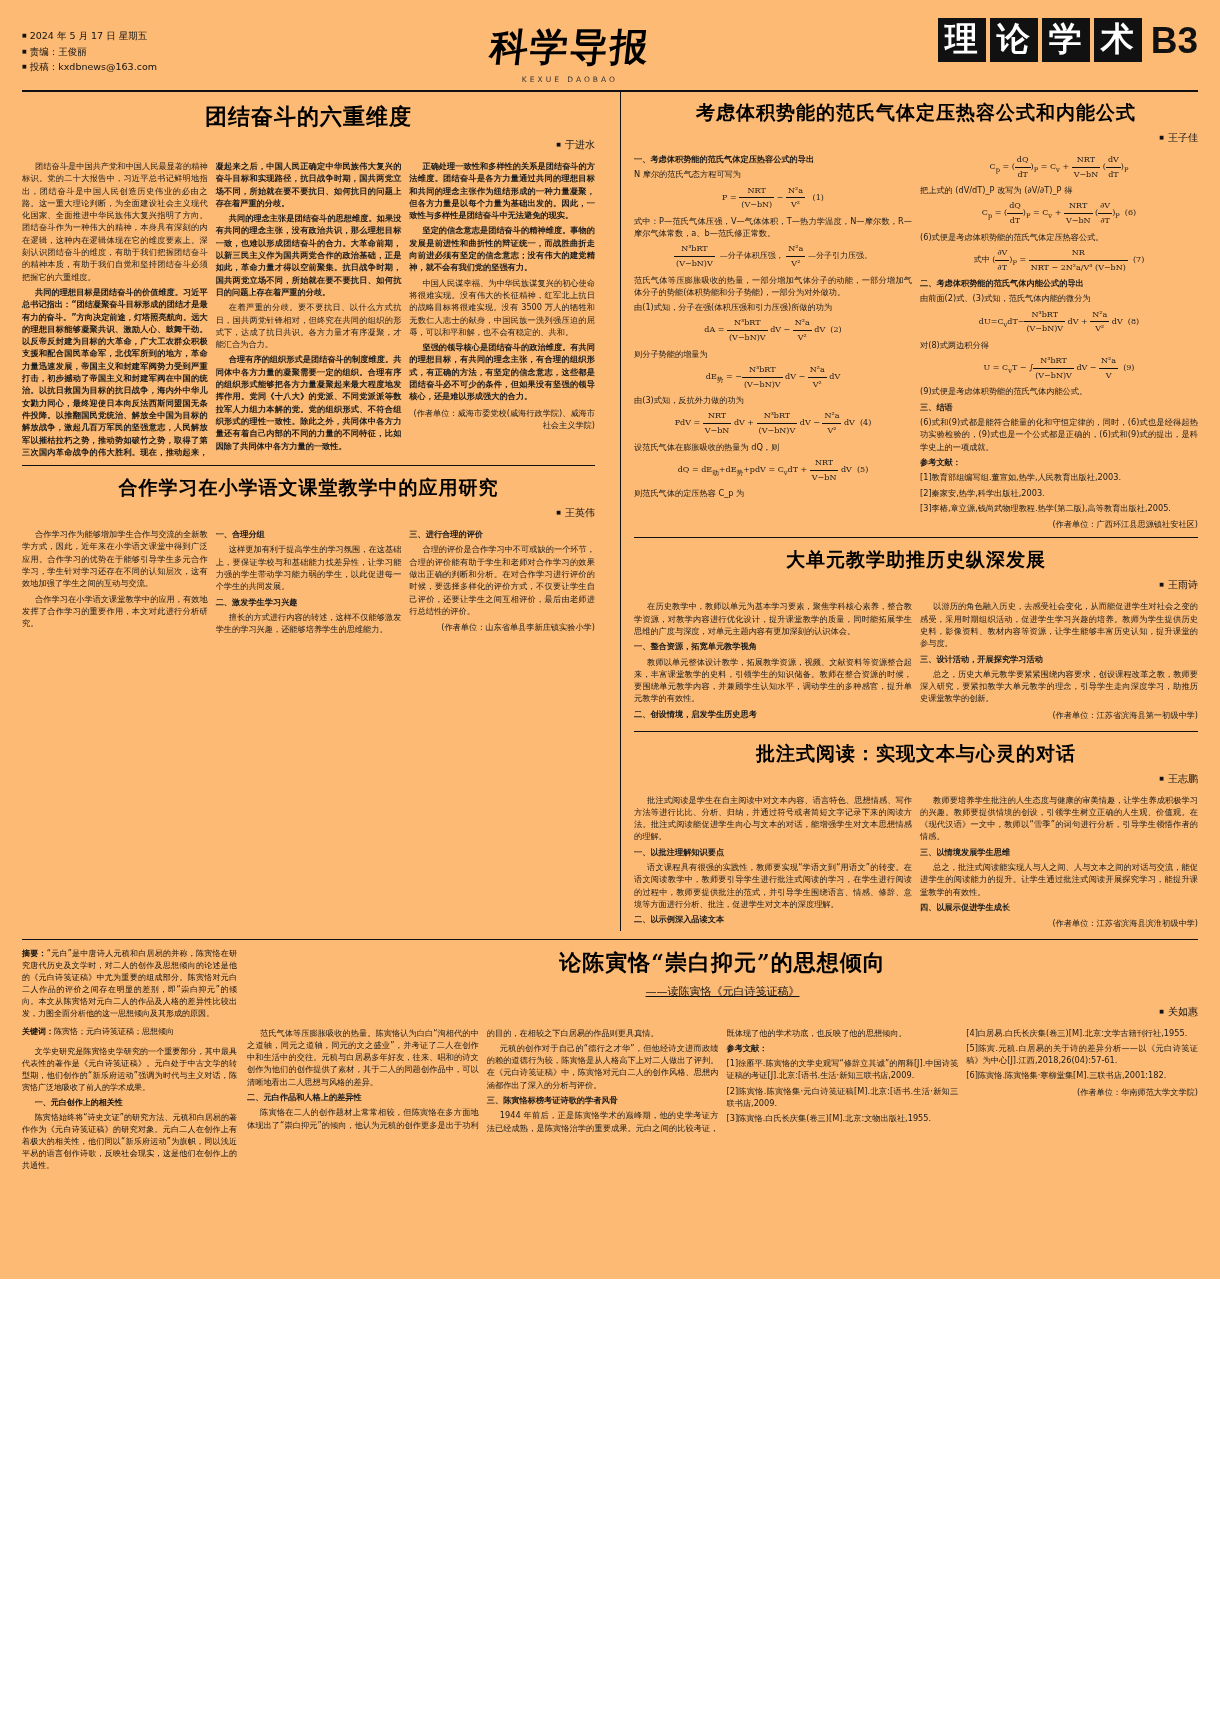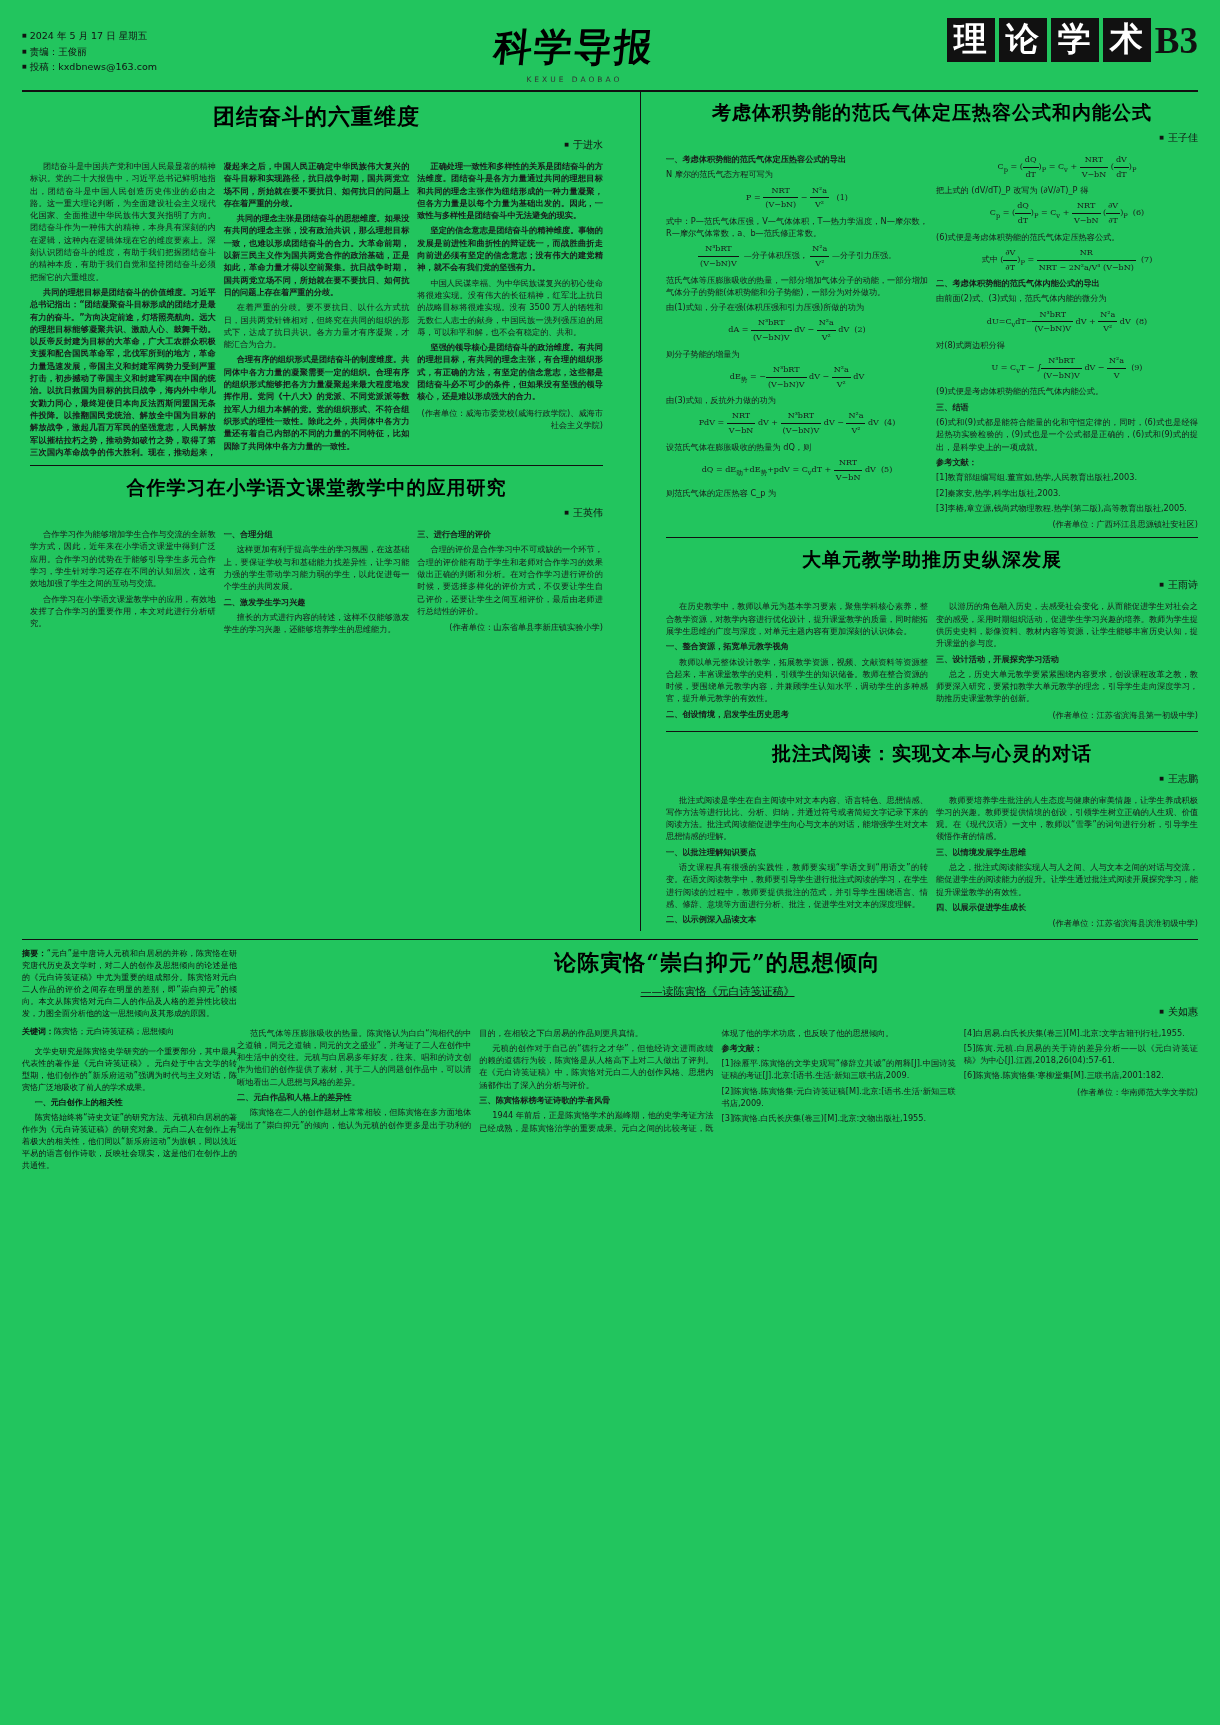--- a/index.html
+++ b/index.html
@@ -5,24 +5,24 @@
   html, body { margin:0; padding:0; }
   body {
     width:1220px; height:1725px;
     background:#ffffff;
     font-family:"DejaVu Sans", sans-serif;
     color:#111;
     -webkit-font-smoothing:none;
   }
   .page {
     position:relative;
-    width:1220px; height:1725px;
+    width:1220px; height:1279px;
     box-sizing:border-box;
     padding:14px 22px 10px 22px;
-    background:#22c55e;
+    background:#fdba74;
   }
 
   
   .masthead {
     display:flex; align-items:flex-start;
     border-bottom:2px solid #111;
     padding-bottom:6px;
   }
   .mast-left {
     font-size:9.5px; line-height:1.65;
@@ -49,22 +49,23 @@
     padding-top:4px;
   }
   .mast-right .blk {
     background:#111; color:#fff;
     font-family:"DejaVu Serif", serif;
     font-weight:bold; font-size:33px;
     padding:4px 7px 7px 7px; line-height:1;
     letter-spacing:1px;
   }
   .mast-right .pg {
-    font-family:Liberation Serif, serif;
+    font-family:Liberation Sans, sans-serif;
     font-weight:bold; font-size:37px; line-height:1;
+    margin-left:5px;
   }
 
   .headline {
     text-align:center;
     font-family:"DejaVu Serif", serif;
     font-weight:bold;
     color:#000;
   }
   .h-xl { font-size:22px; letter-spacing:1px; margin:10px 0 6px; }
   .h-lg { font-size:19px; letter-spacing:1px; margin:9px 0 5px; }
@@ -85,21 +86,21 @@
     color:#1a1a1a;
     hyphens:none;
     word-break:break-all;
   }
   .body-text p { margin:0 0 3px 0; text-indent:1.6em; }
   .body-text p.b { font-weight:bold; text-indent:1.6em; }
   .body-text p.sig { text-align:right; text-indent:0; margin-top:4px; }
   .body-text p.noind { text-indent:0; }
 
   
-  .top-wrap { display:flex; gap:16px;margin-left:8px; }
+  .top-wrap { display:flex; gap:4px; }
   .top-left { width:585px; padding-right:12px; box-sizing:border-box; }
   .vdiv { width:1px; background:#111; margin:0 9px; }
   .top-right { flex:1; }
 
   .c3 { column-count:3; }
   .c4 { column-count:4; }
   .c2 { column-count:2; }
 
   
   .formula {
@@ -300,21 +301,21 @@
           <p>总之，批注式阅读能实现人与人之间、人与文本之间的对话与交流，能促进学生的阅读能力的提升。让学生通过批注式阅读开展探究学习，能提升课堂教学的有效性。</p>
           <p class="b noind">四、以展示促进学生成长</p>
           <p class="sig">(作者单位：江苏省滨海县滨淮初级中学)</p>
         </div>
       </div>
 
     </div>
   </div>
 
   <div class="bottom">
-    <div style="display:flex; ">
+    <div style="display:flex; gap:10px;">
       <div style="width:215px;">
         <div class="abstract">
           <span style="font-weight:bold;">摘要：</span><span>“元白”是中唐诗人元稹和白居易的并称，陈寅恪在研究唐代历史及文学时，对二人的创作及思想倾向的论述是他的《元白诗笺证稿》中尤为重要的组成部分。陈寅恪对元白二人作品的评价之间存在明显的差别，即“崇白抑元”的倾向。本文从陈寅恪对元白二人的作品及人格的差异性比较出发，力图全面分析他的这一思想倾向及其形成的原因。</span>
         </div>
         <div class="abstract" style="margin-top:6px;">
           <span style="font-weight:bold;">关键词：</span><span>陈寅恪；元白诗笺证稿；思想倾向</span>
         </div>
         <div class="abstract" style="margin-top:8px;">
           <p style="margin:8px 0 3px 0; text-indent:1.6em;">文学史研究是陈寅恪史学研究的一个重要部分，其中最具代表性的著作是《元白诗笺证稿》。元白处于中古文学的转型期，他们创作的“新乐府运动”强调为时代与主义对话，陈寅恪广泛地吸收了前人的学术成果。</p>
           <p style="margin:0 0 3px 0; text-indent:1.6em; font-weight:bold;">一、元白创作上的相关性</p>

